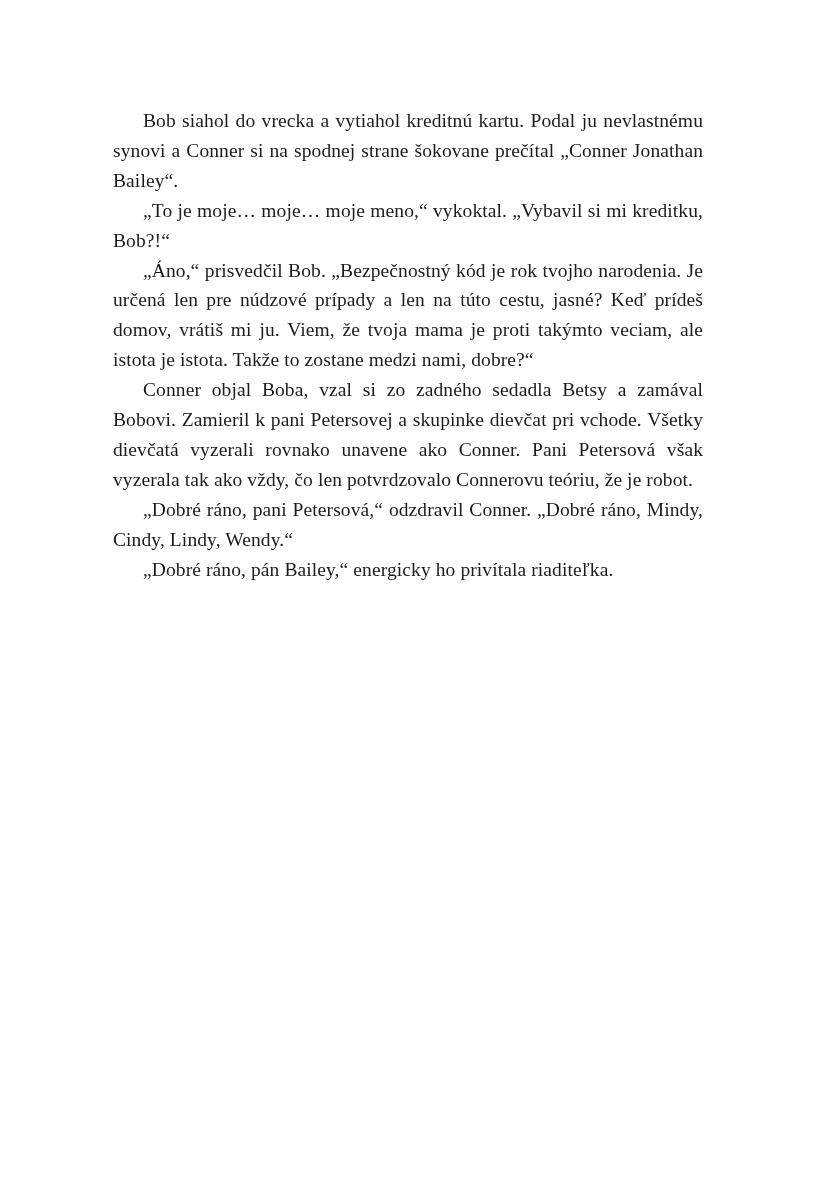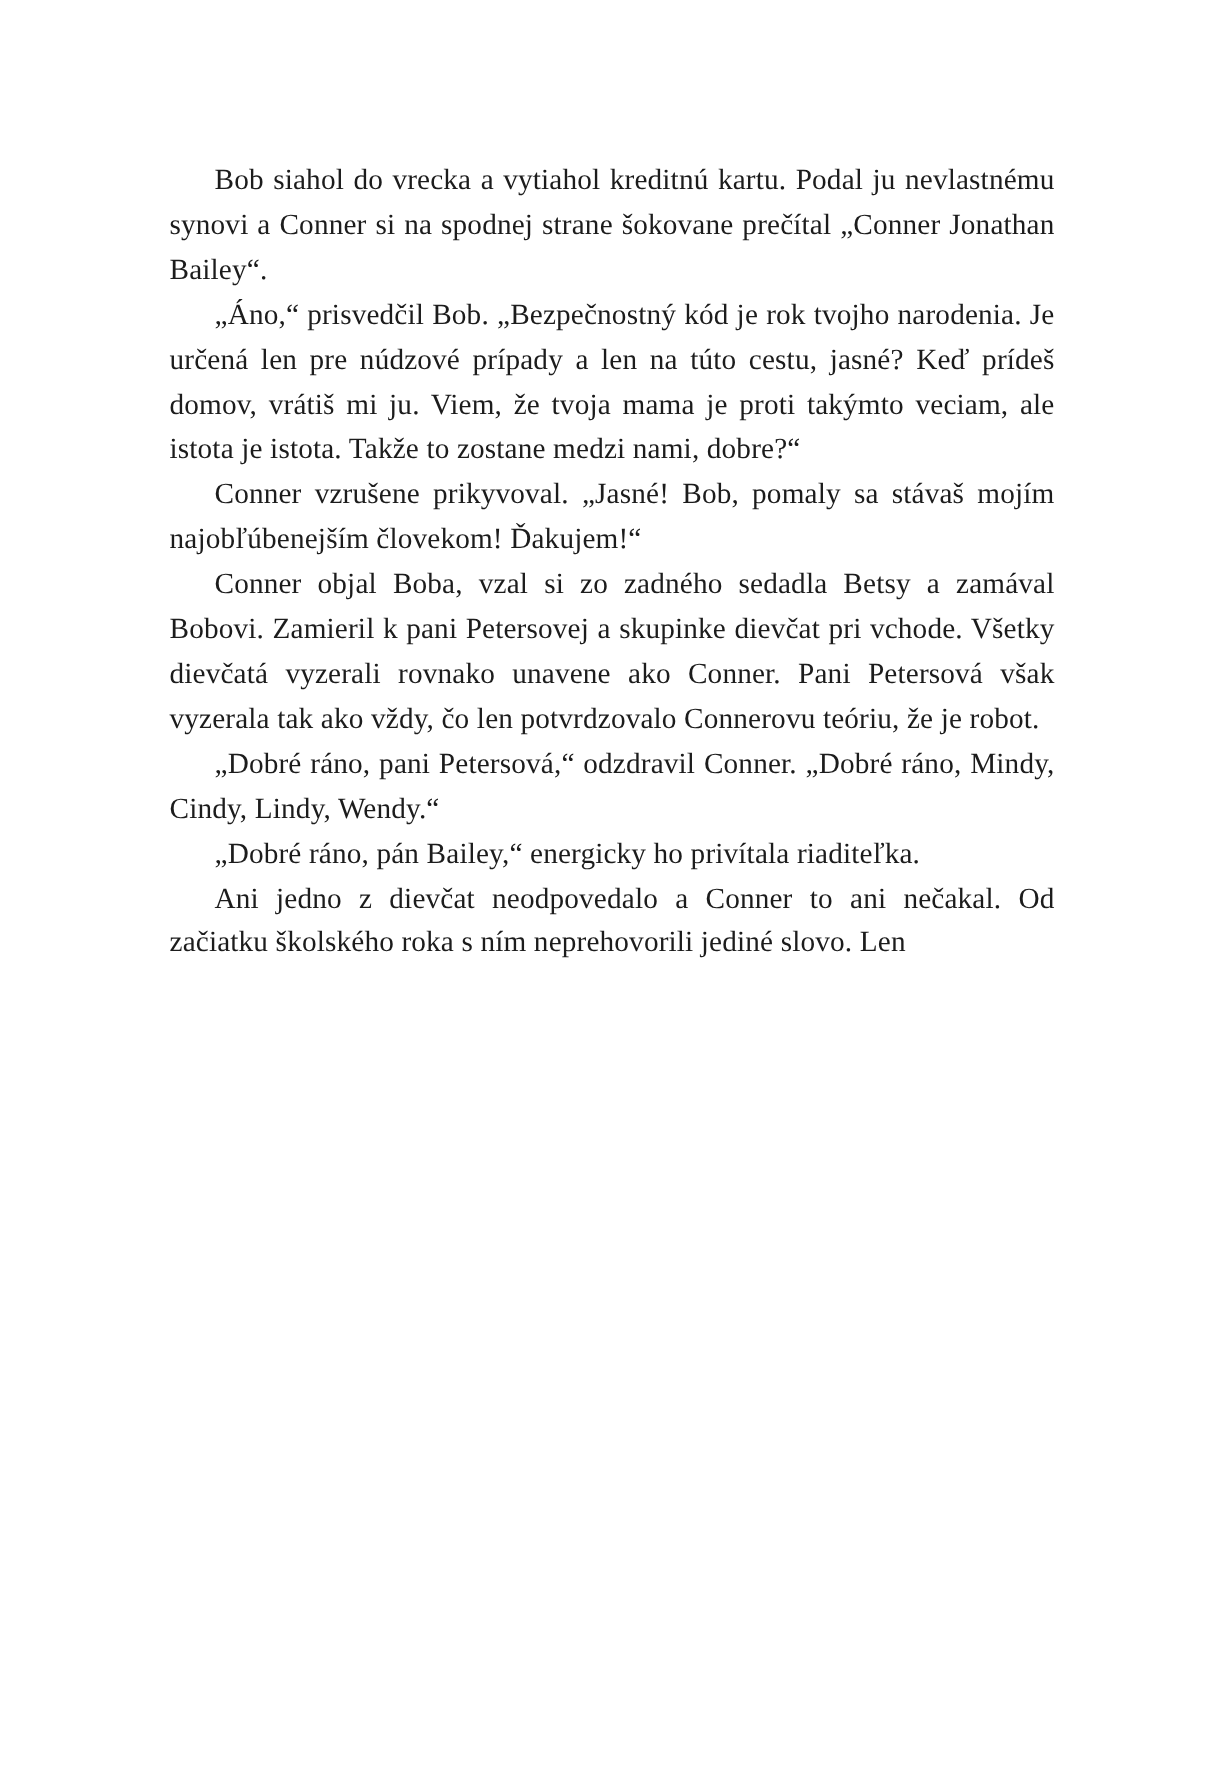--- a/index.html
+++ b/index.html
@@ -47,26 +47,25 @@
   .ornament { margin-top: 2px; }
   .ornament svg { display: block; margin: 0 auto; }
 </style>
 </head>
 <body style="--ink: #1c1c1c; --paper: #ffffff;">
 
 <div class="page">
 
   <div class="text-block" id="paragraphs">
       <p>Bob siahol do vrecka a vytiahol kreditnú kartu. Podal ju nevlastnému synovi a Conner si na spodnej strane šokovane prečítal „Conner Jonathan Bailey“.</p>
+      <p>„To je moje… moje… moje meno,“ vykoktal. „Vybavil si mi kreditku, Bob?!“</p>
       <p>„Áno,“ prisvedčil Bob. „Bezpečnostný kód je rok tvojho narodenia. Je určená len pre núdzové prípady a len na túto cestu, jasné? Keď prídeš domov, vrátiš mi ju. Viem, že tvoja mama je proti takýmto veciam, ale istota je istota. Takže to zostane medzi nami, dobre?“</p>
-      <p>Conner vzrušene prikyvoval. „Jasné! Bob, pomaly sa stávaš mojím najobľúbenejším človekom! Ďakujem!“</p>
       <p>Conner objal Boba, vzal si zo zadného sedadla Betsy a zamával Bobovi. Zamieril k pani Petersovej a skupinke dievčat pri vchode. Všetky dievčatá vyzerali rovnako unavene ako Conner. Pani Petersová však vyzerala tak ako vždy, čo len potvrdzovalo Connerovu teóriu, že je robot.</p>
       <p>„Dobré ráno, pani Petersová,“ odzdravil Conner. „Dobré ráno, Mindy, Cindy, Lindy, Wendy.“</p>
       <p>„Dobré ráno, pán Bailey,“ energicky ho privítala riaditeľka.</p>
-      <p>Ani jedno z dievčat neodpovedalo a Conner to ani nečakal. Od začiatku školského roka s ním neprehovorili jediné slovo. Len</p>
     </div>
 
   <div class="footer">
     <div class="page-number">56</div>
     <div class="ornament">
       <svg width="66" height="14" viewBox="0 0 66 14" aria-hidden="true">
         <g fill="#1c1c1c">
           <circle cx="33" cy="7" r="2.2"></circle>
           <circle cx="33" cy="3.4" r="1.4"></circle>
           <circle cx="33" cy="10.6" r="1.4"></circle>

